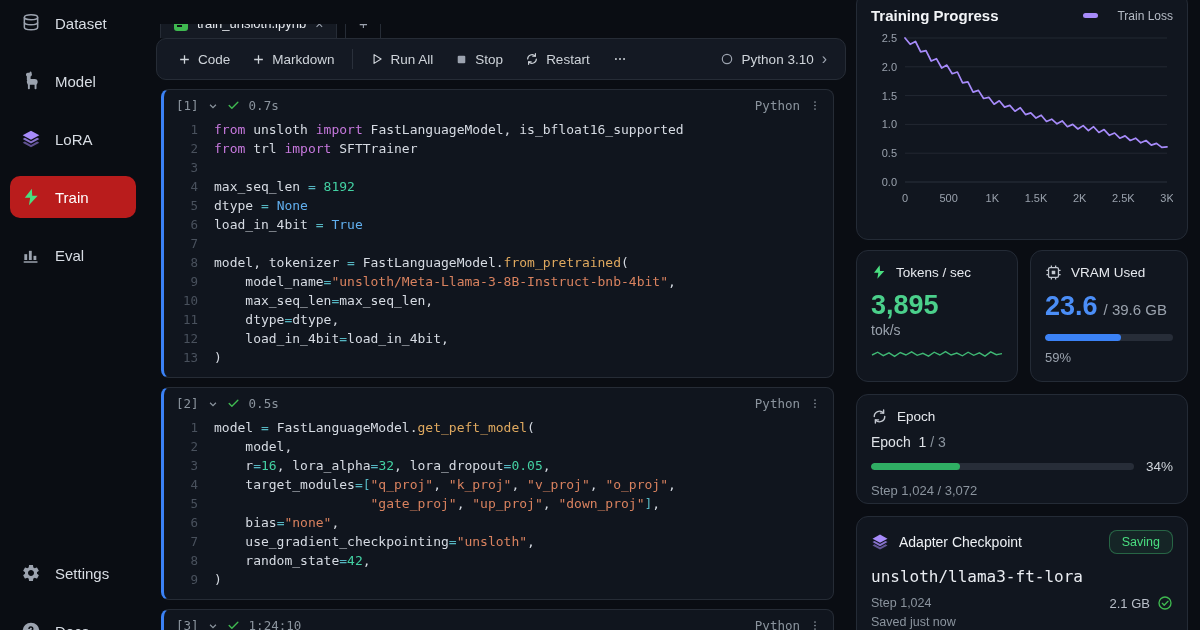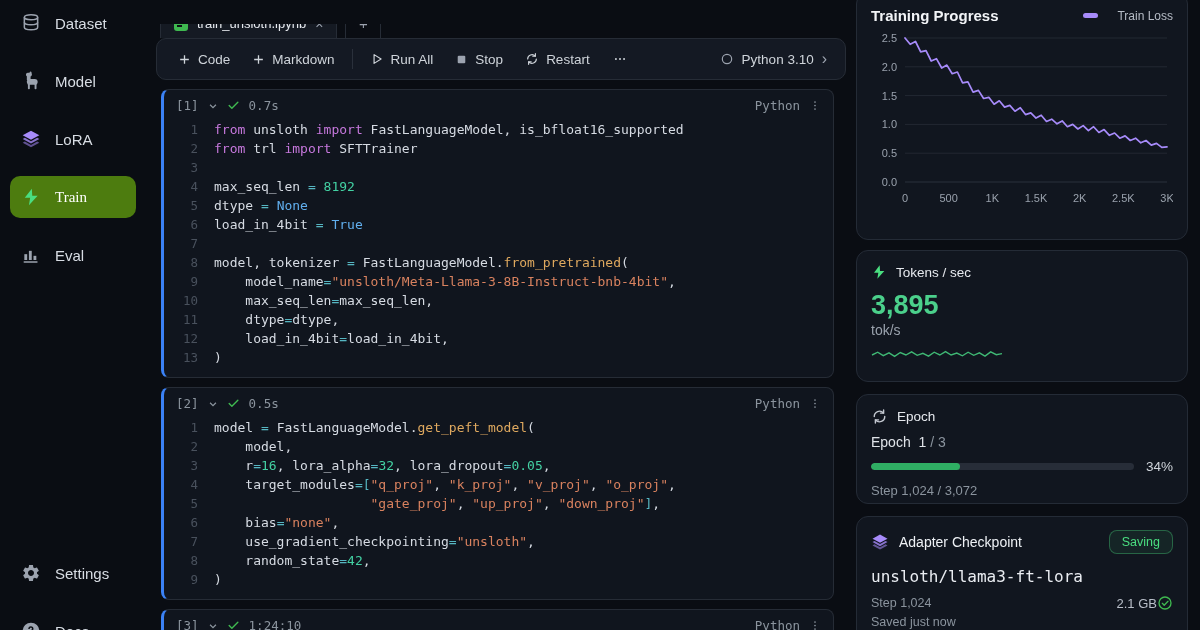--- a/index.html
+++ b/index.html
@@ -6,21 +6,21 @@
   html,body { width:1200px; height:630px; }
   body { position:relative; background:#0a0d13; overflow:hidden;
          font-family:"Liberation Sans", sans-serif; color:#dfe3e8; }
   svg { display:block; }
 
   
   .sidebar { position:absolute; left:0; top:0; width:146px; height:630px;
              padding:2px 10px 0; display:flex; flex-direction:column; }
   .side-item { display:flex; align-items:center; gap:13px; height:42px; padding:0 10px;
                border-radius:10px; font-size:15px; color:#d8dde4; margin-bottom:16px; cursor:pointer; }
-  .side-item.active { background:#4d7c0f; color:#ffffff;font-family:Liberation Serif, serif; }
+  .side-item.active { background:#b91c1c; color:#ffffff; }
   .side-item .ic { width:22px; height:22px; flex:none; display:flex; align-items:center; justify-content:center; }
   .side-footer { margin-top:auto; margin-bottom:-38px; }
 
   
   .main { position:absolute; left:146px; top:0; width:700px; height:630px;margin-top:24px; }
   .tabstrip { height:14px; overflow:hidden; position:relative; margin-left:10px; }
   .tabrow { position:absolute; bottom:0; left:4px; display:flex; align-items:flex-end; gap:8px; }
   .tab { height:30px; display:flex; align-items:center; gap:9px; padding:0 13px;
          background:#151a23; border:1px solid #262c36; border-bottom:none;
          border-radius:8px 8px 0 0; font-size:13px; color:#e6e9ee; }
@@ -83,21 +83,21 @@
   .epoch-pct { font-size:13.5px; color:#cfd4da; }
   .epoch-step { margin-top:9px; font-size:13px; color:#8b949e; }
 
   .ckpt-card { margin-top:12px; height:132px; padding:13px 14px; }
   .ckpt-head { display:flex; align-items:center; gap:10px; }
   .ckpt-title { font-size:14px; font-weight:400; color:#eef1f5; }
   .badge { margin-left:auto; font-size:12.5px; color:#4ade80; padding:4px 12px; border-radius:8px;
            border:1px solid rgba(74,222,128,.35); background:rgba(74,222,128,.08); }
   .ckpt-path { margin-top:13px; font-family:"DejaVu Sans Mono", monospace; font-size:16px; color:#e9ecf1; }
   .ckpt-row { margin-top:9px; display:flex; align-items:center; font-size:12.5px; color:#8b949e; }
-  .ckpt-size { margin-left:auto; display:flex; align-items:center; gap:0; color:#b9bfc9; font-size:13px; }
+  .ckpt-size { margin-left:auto; display:flex; align-items:center; gap:7px; color:#b9bfc9; font-size:13px; }
   .ckpt-saved { margin-top:4px; font-size:12.5px; color:#8b949e; }
 
   .tick { font-size:11px; fill:#9aa2ad; font-family:"Liberation Sans", sans-serif; }
 </style>
 </head>
 <body>
 
 <nav class="sidebar">
   <div class="side-item">
     <span class="ic">
@@ -369,20 +369,38 @@
           </svg>
         <span>Tokens / sec</span>
       </div>
       <div class="stat-value-green">3,895</div>
       <div class="stat-unit">tok/s</div>
       <svg id="spark" width="132" height="22" style="margin-top:5px;">
           <polyline points="1.0,12.0 6.7,9.2 12.3,12.7 18.0,9.9 23.6,13.4 29.3,9.5 34.9,12.0 40.6,8.9 46.2,12.3 51.9,10.3 57.5,13.1 63.2,9.2 68.8,12.0 74.5,8.6 80.1,12.0 85.8,10.0 91.4,12.8 97.1,9.2 102.7,12.3 108.4,9.8 114.0,13.1 119.7,8.9 125.3,11.7 131.0,10.6" fill="none" stroke="#3fb874" stroke-width="1.4"></polyline>
         </svg>
     </div>
 
+    <div class="card stat-card">
+      <div class="stat-head">
+        <svg width="17" height="17" viewBox="0 0 24 24" fill="none" stroke="#c3c8d0" stroke-width="1.8">
+            <rect x="5" y="5" width="14" height="14" rx="2"></rect>
+            <rect x="9.5" y="9.5" width="5" height="5" fill="#c3c8d0" stroke="none"></rect>
+            <path d="M9 2v3M15 2v3M9 19v3M15 19v3M2 9h3M2 15h3M19 9h3M19 15h3"></path>
+          </svg>
+        <span>VRAM Used</span>
+      </div>
+      <div class="vram-row">
+        <span class="vram-used">23.6</span>
+        <span class="vram-total">/ 39.6 GB</span>
+      </div>
+      <div class="bar-track vram-bar">
+        <div class="bar-fill-blue" style="width: 59%;"></div>
+      </div>
+      <div class="vram-pct">59%</div>
+    </div>
   </div>
 
   <div class="card epoch-card">
     <div class="stat-head">
       <svg width="17" height="17" viewBox="0 0 24 24" fill="none" stroke="#c3c8d0" stroke-width="2" stroke-linecap="round">
           <path d="M4.6 12a7.4 7.4 0 0 1 12.9-5"></path>
           <path d="M19.4 12a7.4 7.4 0 0 1-12.9 5"></path>
           <path d="M17.8 2.8v4.4h-4.4"></path>
           <path d="M6.2 21.2v-4.4h4.4"></path>
         </svg>

